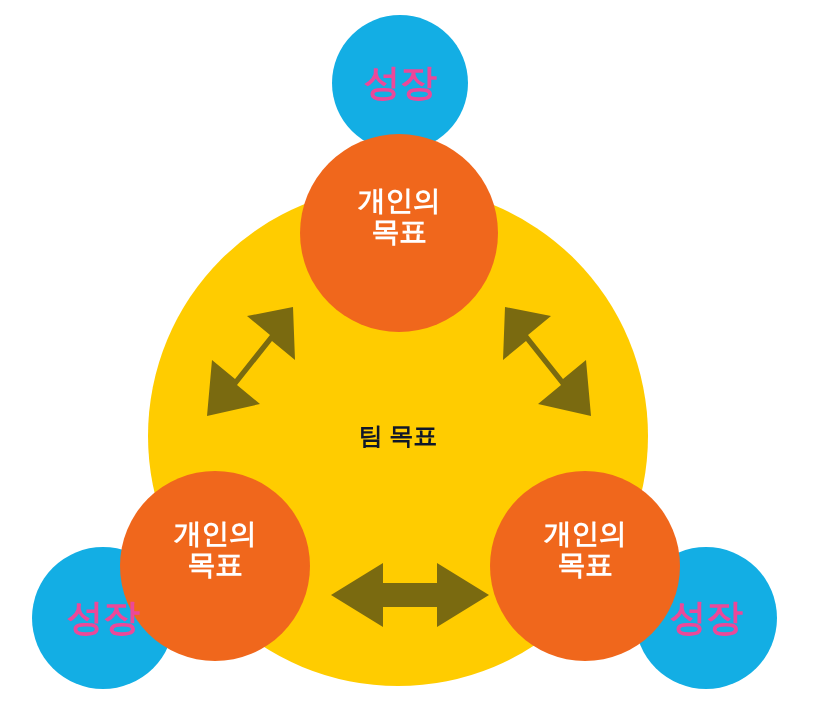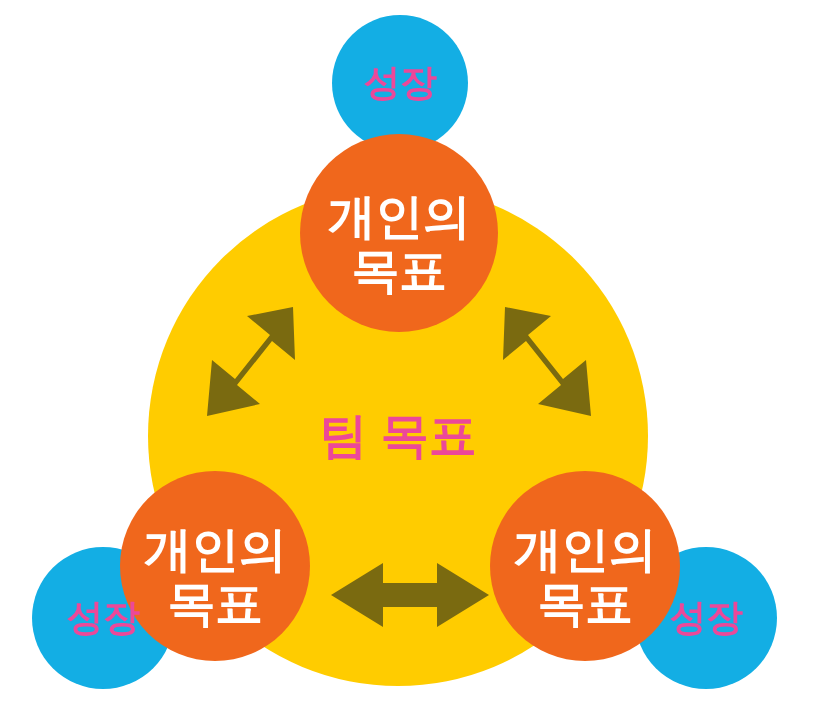--- a/index.html
+++ b/index.html
@@ -20,27 +20,26 @@
     pointer-events:none;
     -webkit-font-smoothing:antialiased;
   }
   .lbl-growth{
     color:#ec4899;
     font-size:37px;
     letter-spacing:-0.5px;
   }
   .lbl-personal{
     color:#ffffff;
-    font-size:48px;
+    font-size:28px;
     letter-spacing:-0.5px;
-    margin-top:28px;
   }
   .lbl-team{
-    color:#ec4899;
-    font-size:48px;
+    color:#0f172a;
+    font-size:24px;
     letter-spacing:0px;
   }
 </style>
 </head>
 <body>
 
 <div id="stage">
 
   <svg viewBox="0 0 822 717" aria-hidden="true">
 

